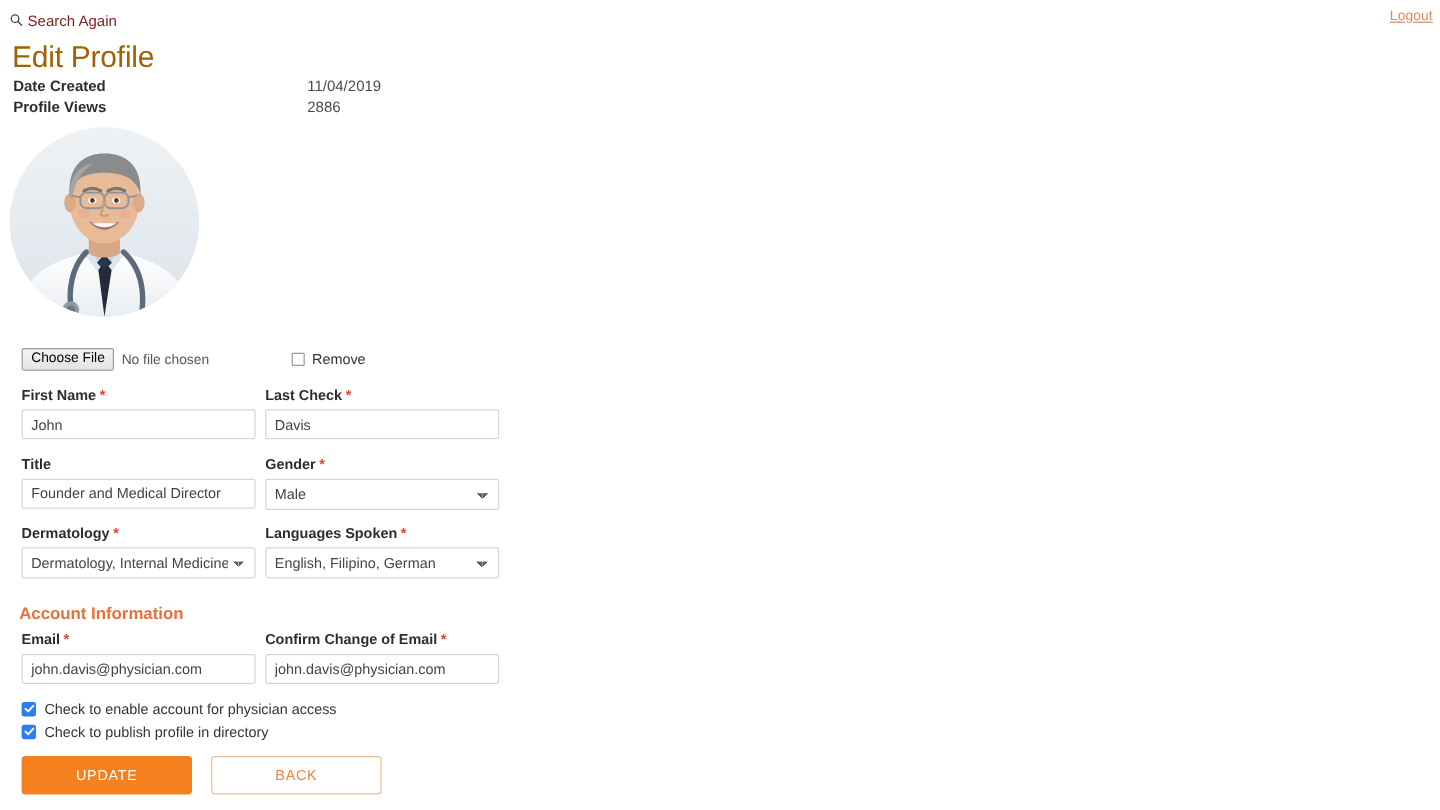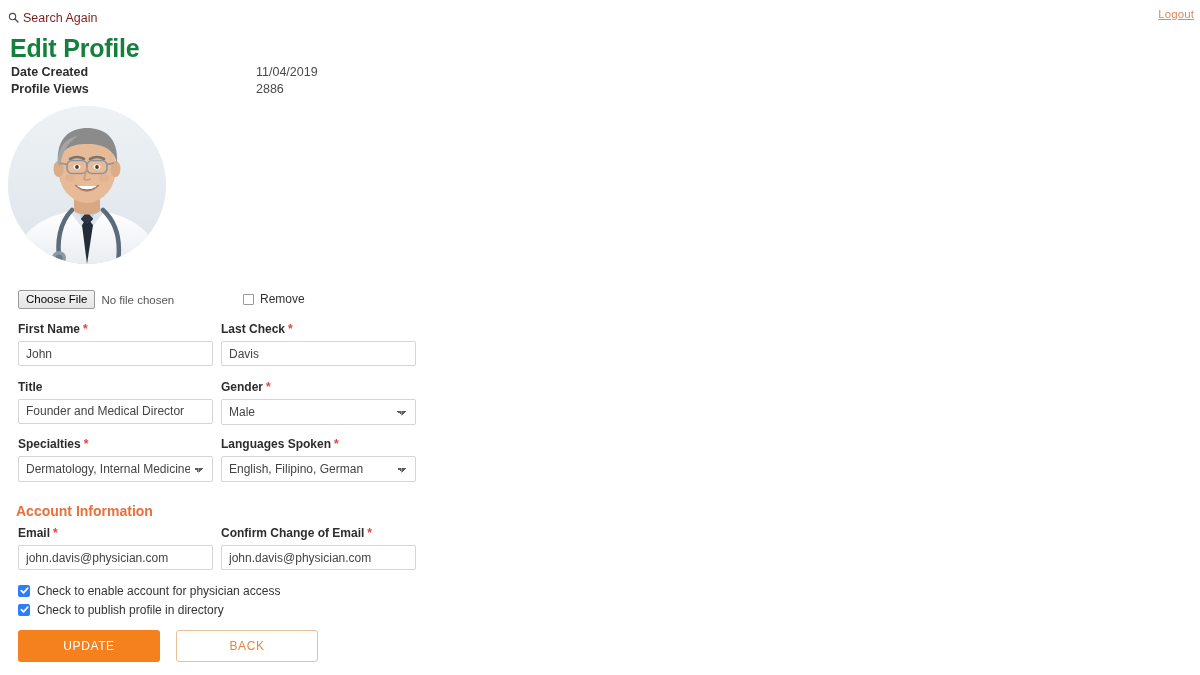--- a/index.html
+++ b/index.html
@@ -30,21 +30,21 @@
   .logout {
     position: absolute; right: 6px; top: 8px;
     font-size: 11.5px; color: #D98B63;
     text-decoration: underline; cursor: pointer;
     letter-spacing: .1px;
   }
 
   
   .page-title {
     position: absolute; left: 10px; top: 34px;
-    font-size: 25px; font-weight: bold; color: #15803d;
+    font-size: 25px; font-weight: normal; color: #a16207;
     letter-spacing: -0.2px;
   }
 
   
   .meta { position: absolute; left: 11px; top: 64px; width: 500px; }
   .meta-row { display: flex; height: 17px; line-height: 17px; }
   .meta-key {
     width: 245px; font-size: 12.5px; font-weight: bold; color: #2d2d2d;
   }
   .meta-val { font-size: 12.5px; color: #4a4a4a; }
@@ -279,21 +279,21 @@
       <div class="fcol-r">
         <span class="flabel"><span>Gender</span><span class="req">*</span></span>
         <select class="fin">
           <option>Male</option>
         </select>
       </div>
     </div>
 
     <div class="frow">
       <div class="fcol-l">
-        <span class="flabel"><span>Specialties</span><span class="req">*</span></span>
+        <span class="flabel"><span>Dermatology</span><span class="req">*</span></span>
         <select class="fin">
           <option>Dermatology, Internal Medicine, Ob</option>
         </select>
       </div>
       <div class="fcol-r">
         <span class="flabel"><span>Languages Spoken</span><span class="req">*</span></span>
         <select class="fin">
           <option>English, Filipino, German</option>
         </select>
       </div>

